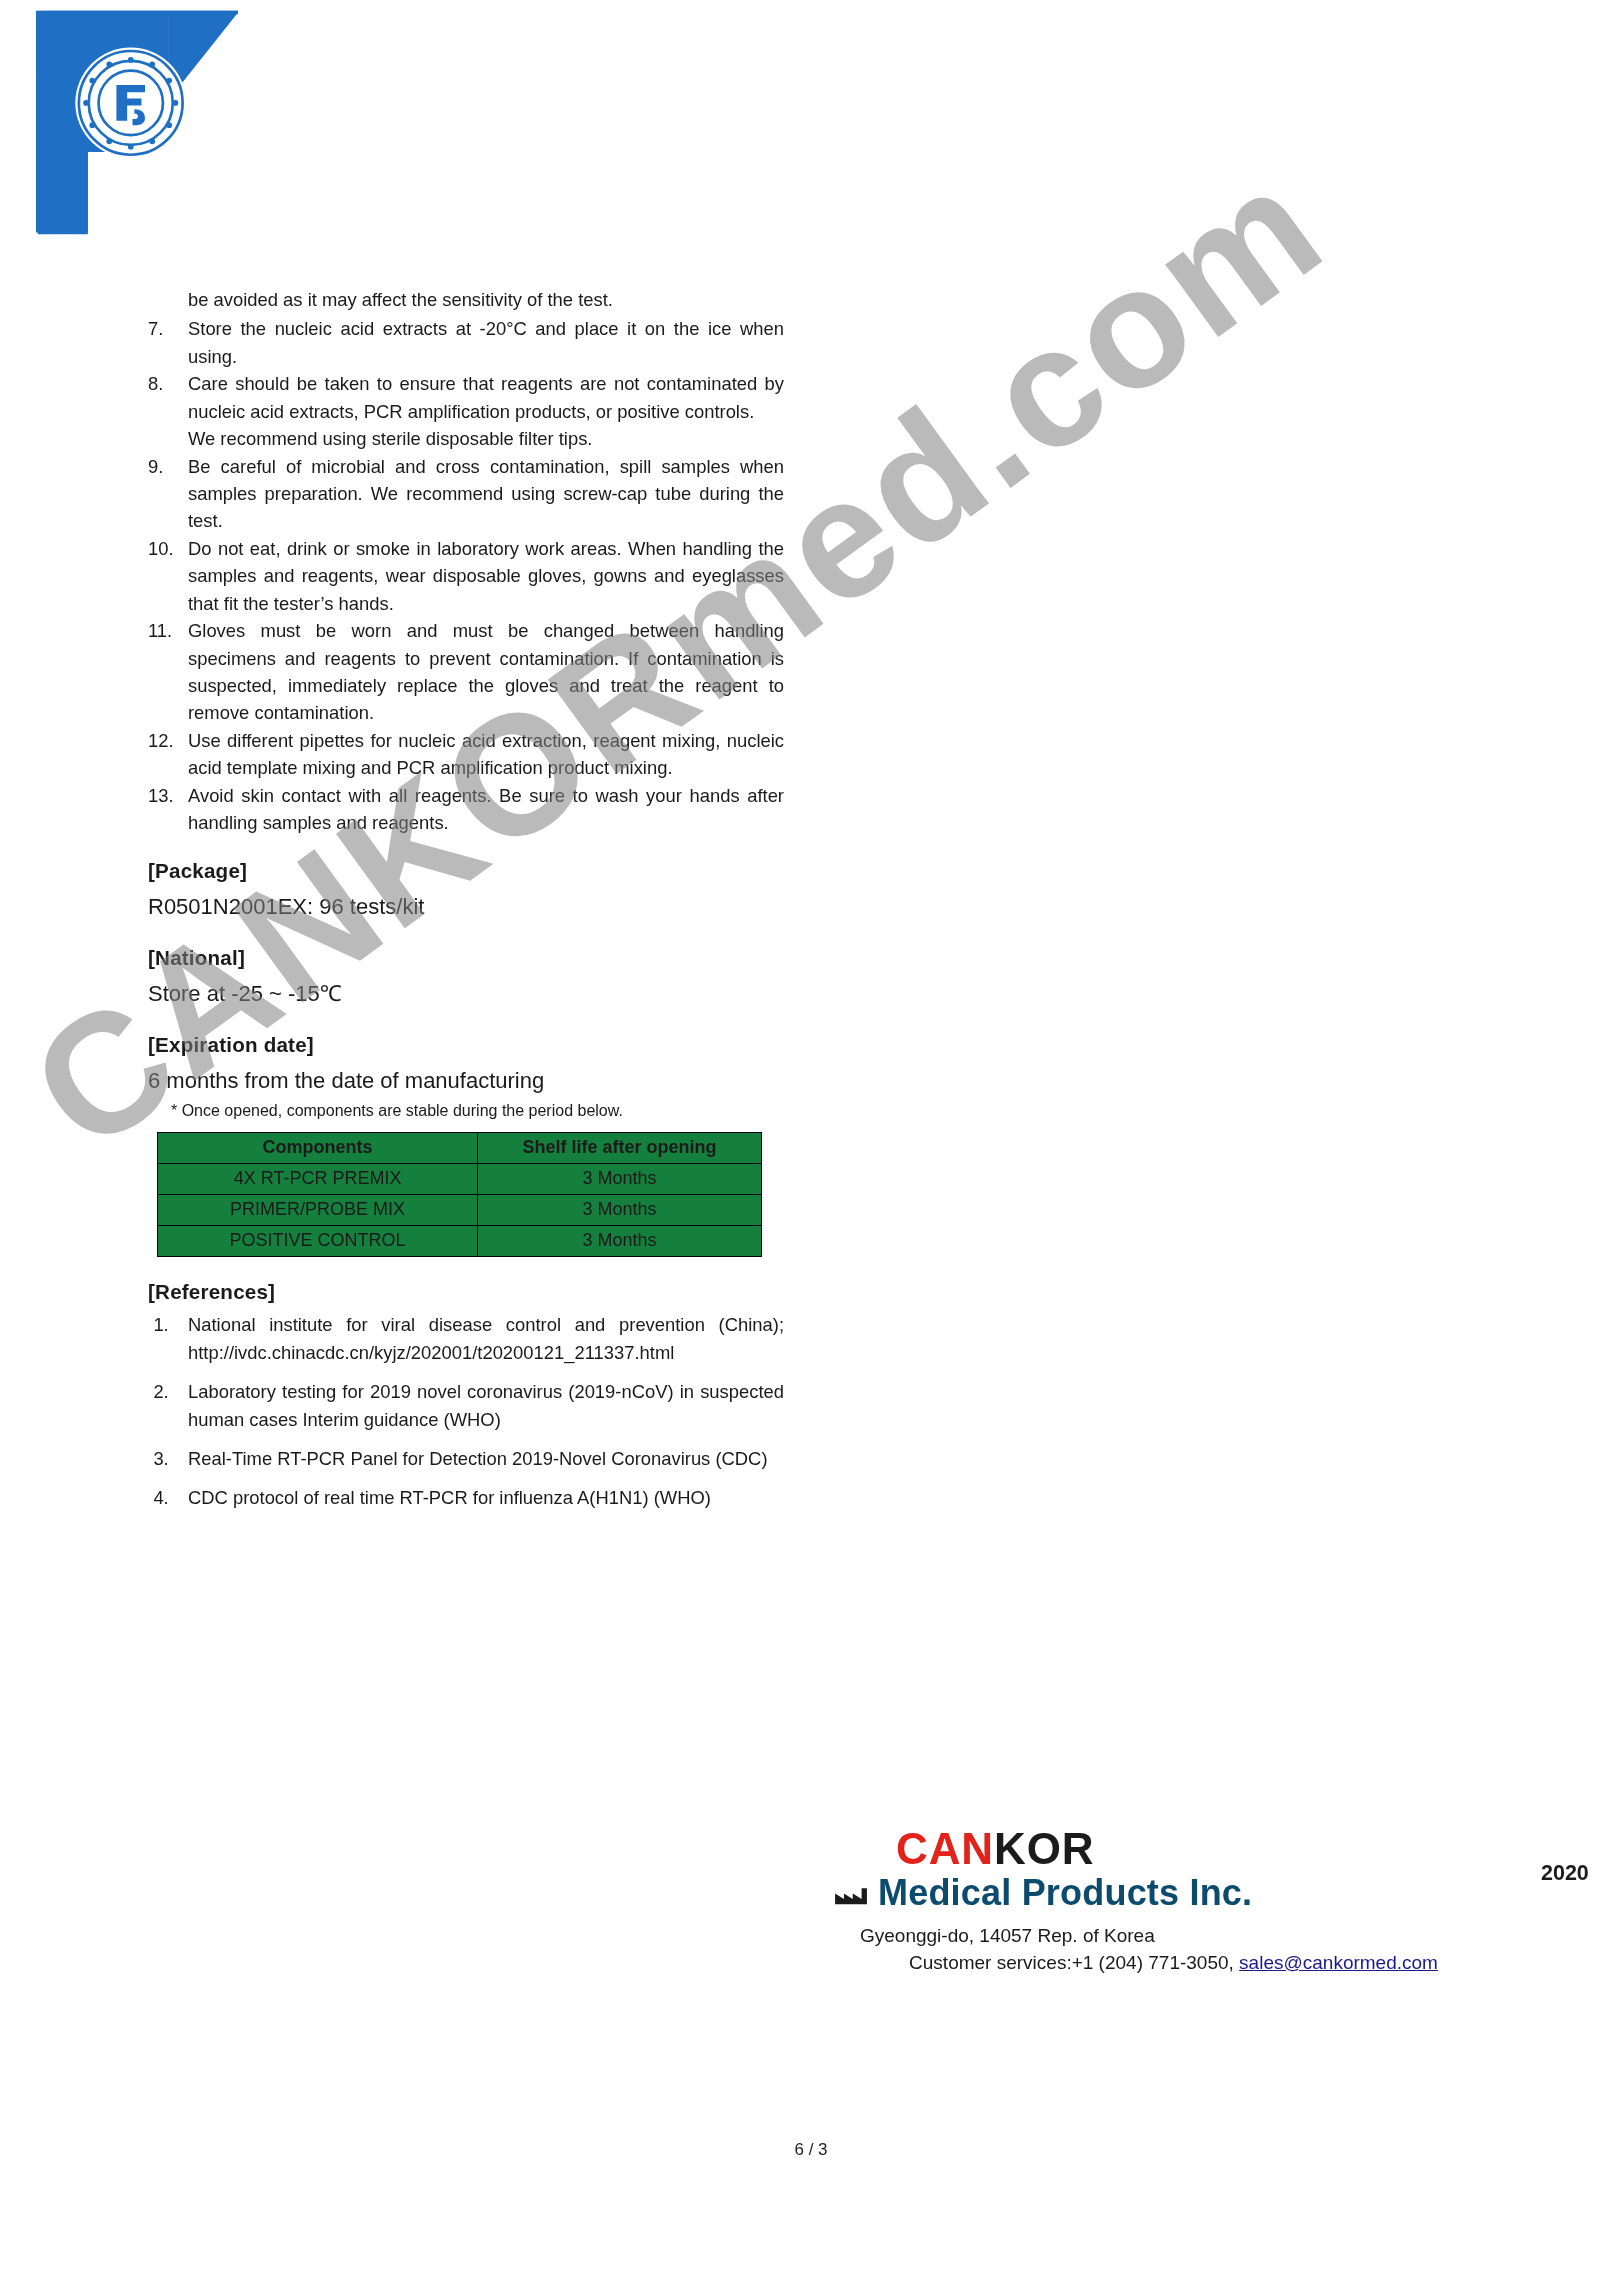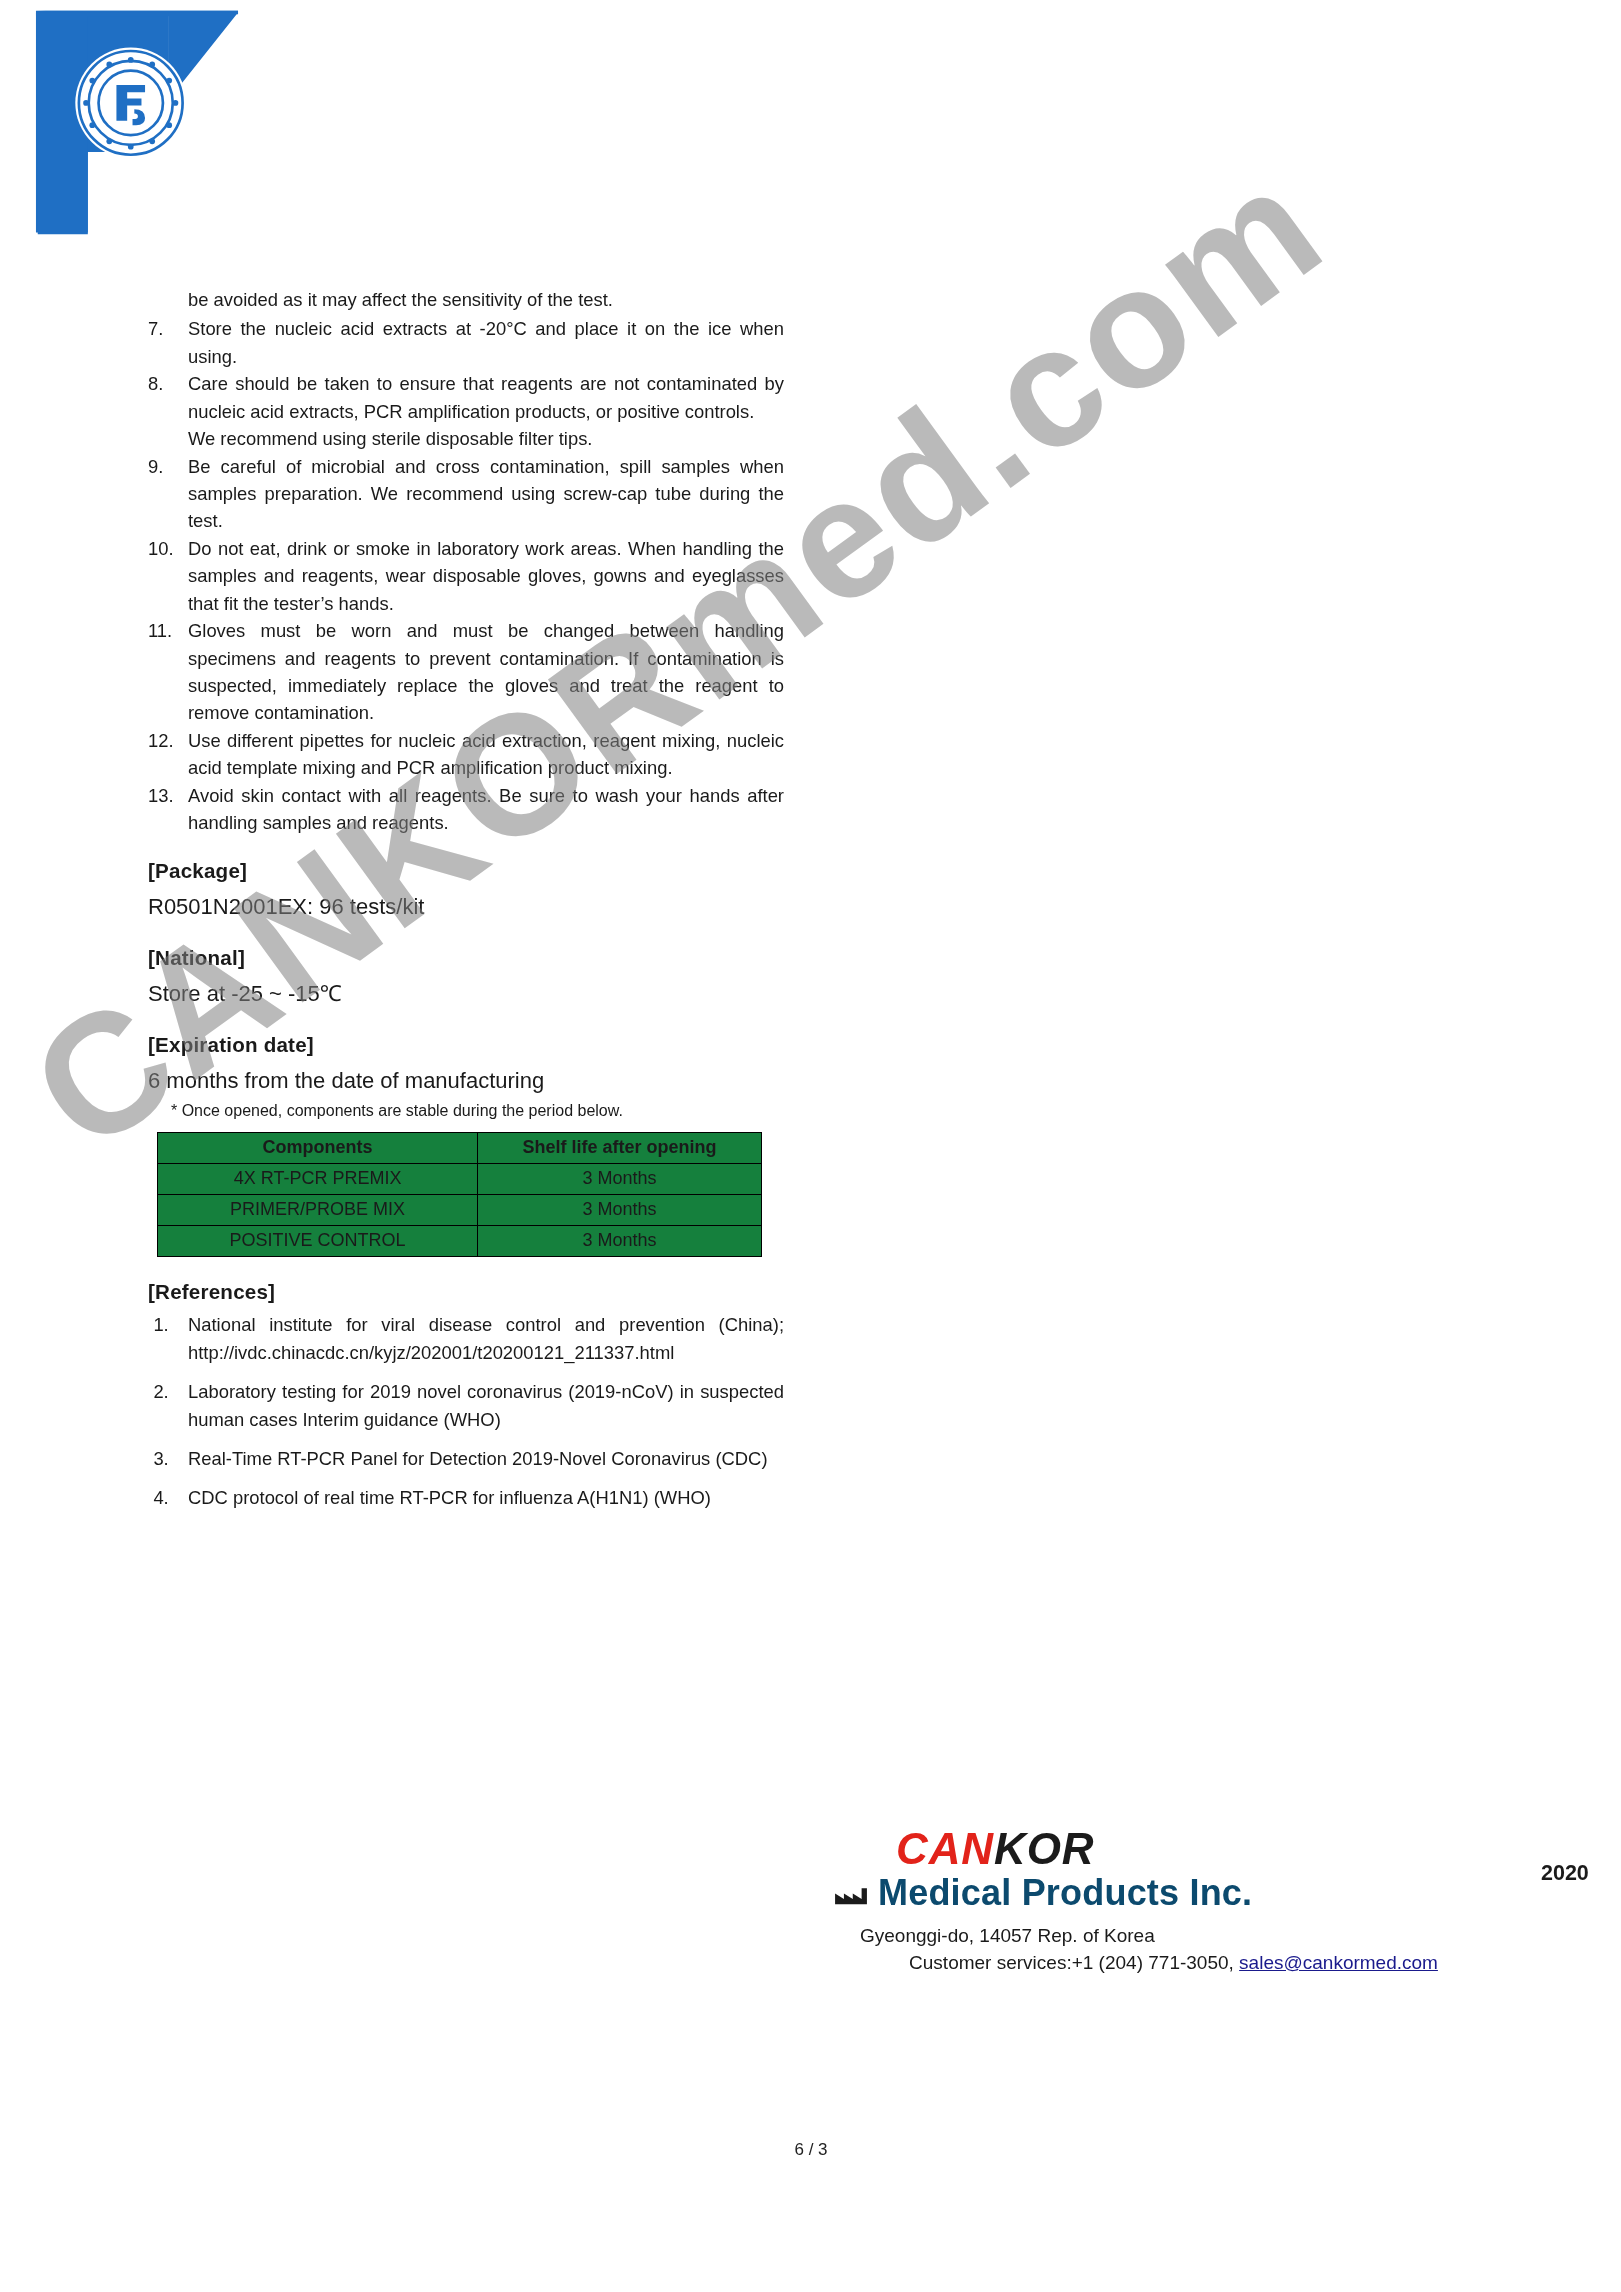--- a/index.html
+++ b/index.html
@@ -166,21 +166,20 @@
   .company-logo {
     display: flex;
     align-items: flex-end;
     margin-left: 63px;
   }
   .cankor-word {
     font-size: 44px;
     font-weight: bold;
     letter-spacing: 0.9px;
     line-height: 1;
-    font-style: italic;
   }
   .cankor-word .c-red { color: #e2231a; }
   .cankor-word .c-blk { color: #1b1b1b; }
   .company-sub {
     display: flex;
     align-items: center;
     margin-top: 3.6px;
   }
   .factory-icon {
     width: 36px;

